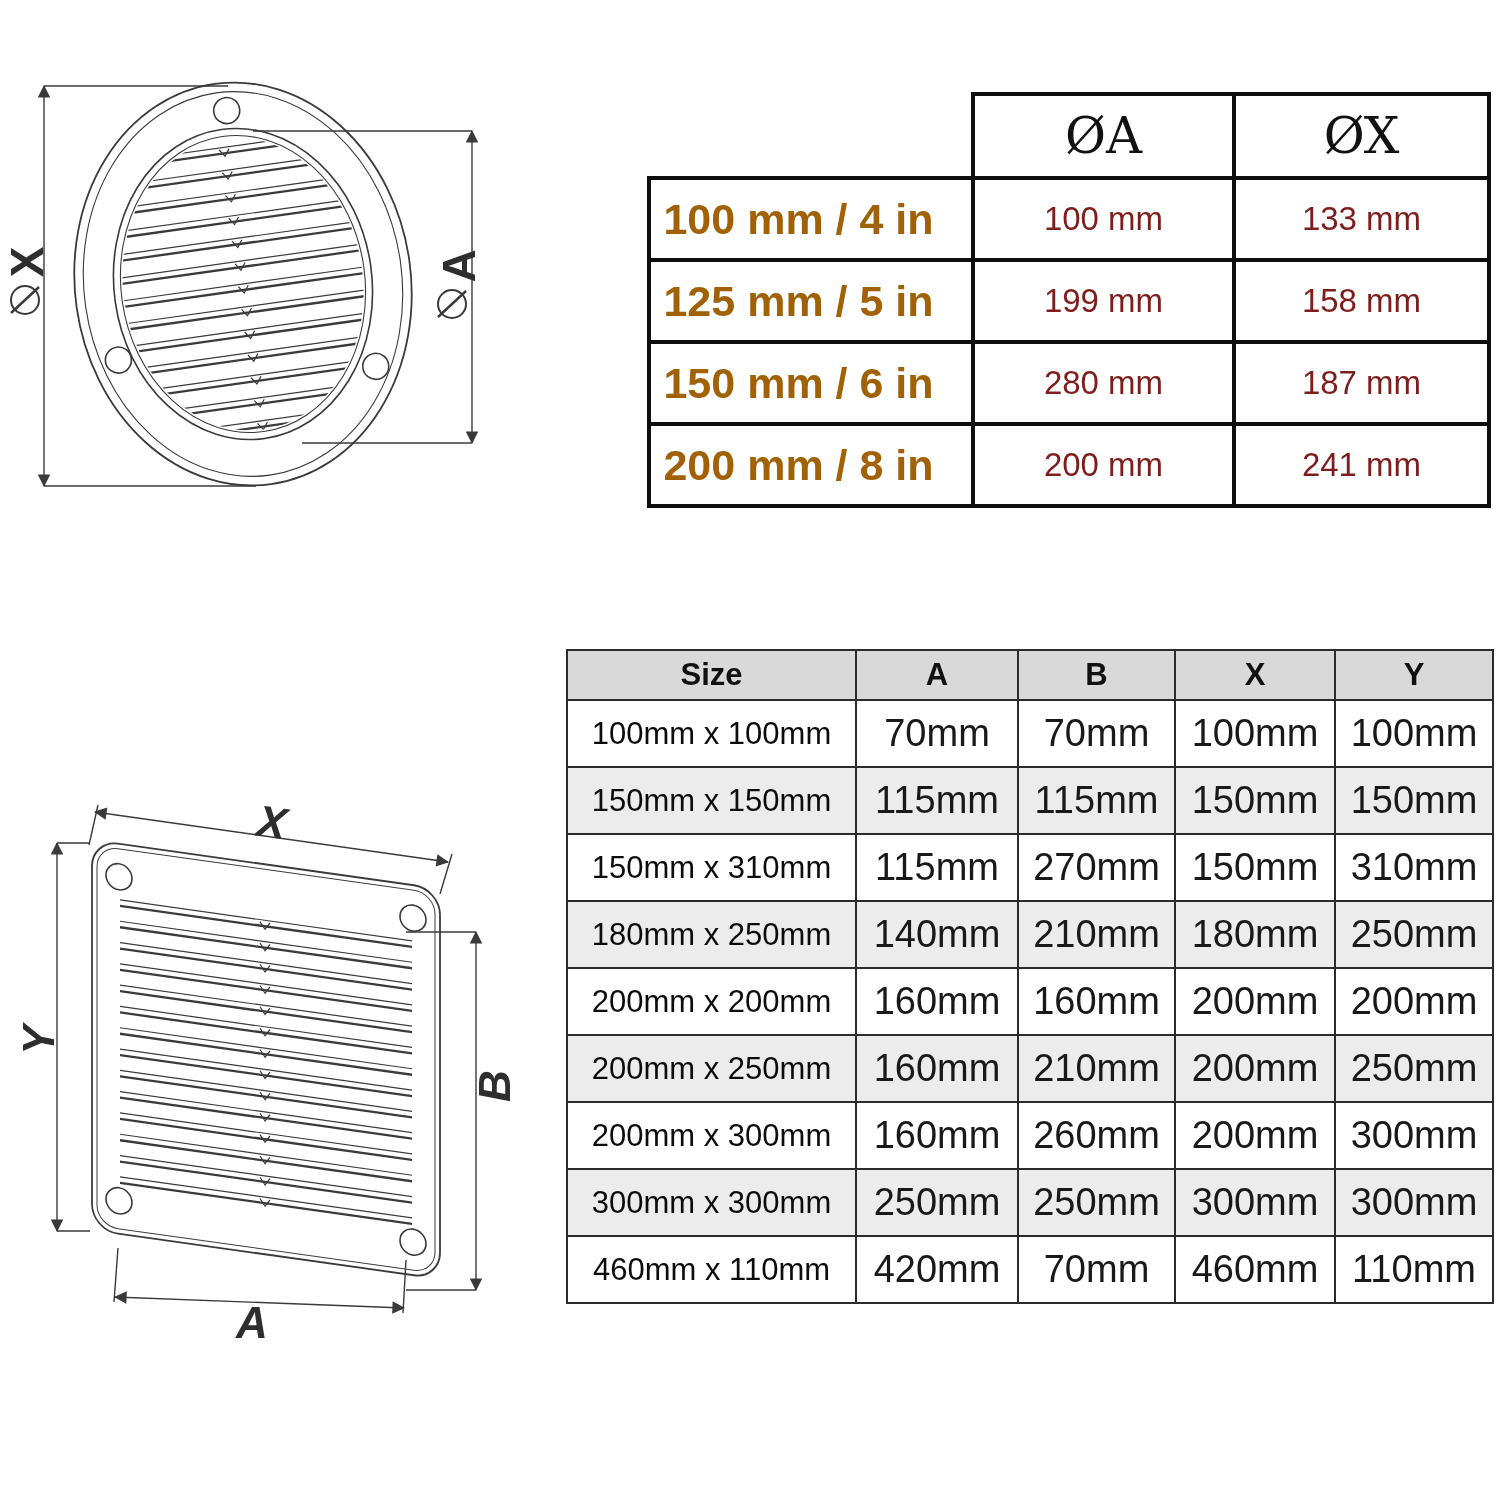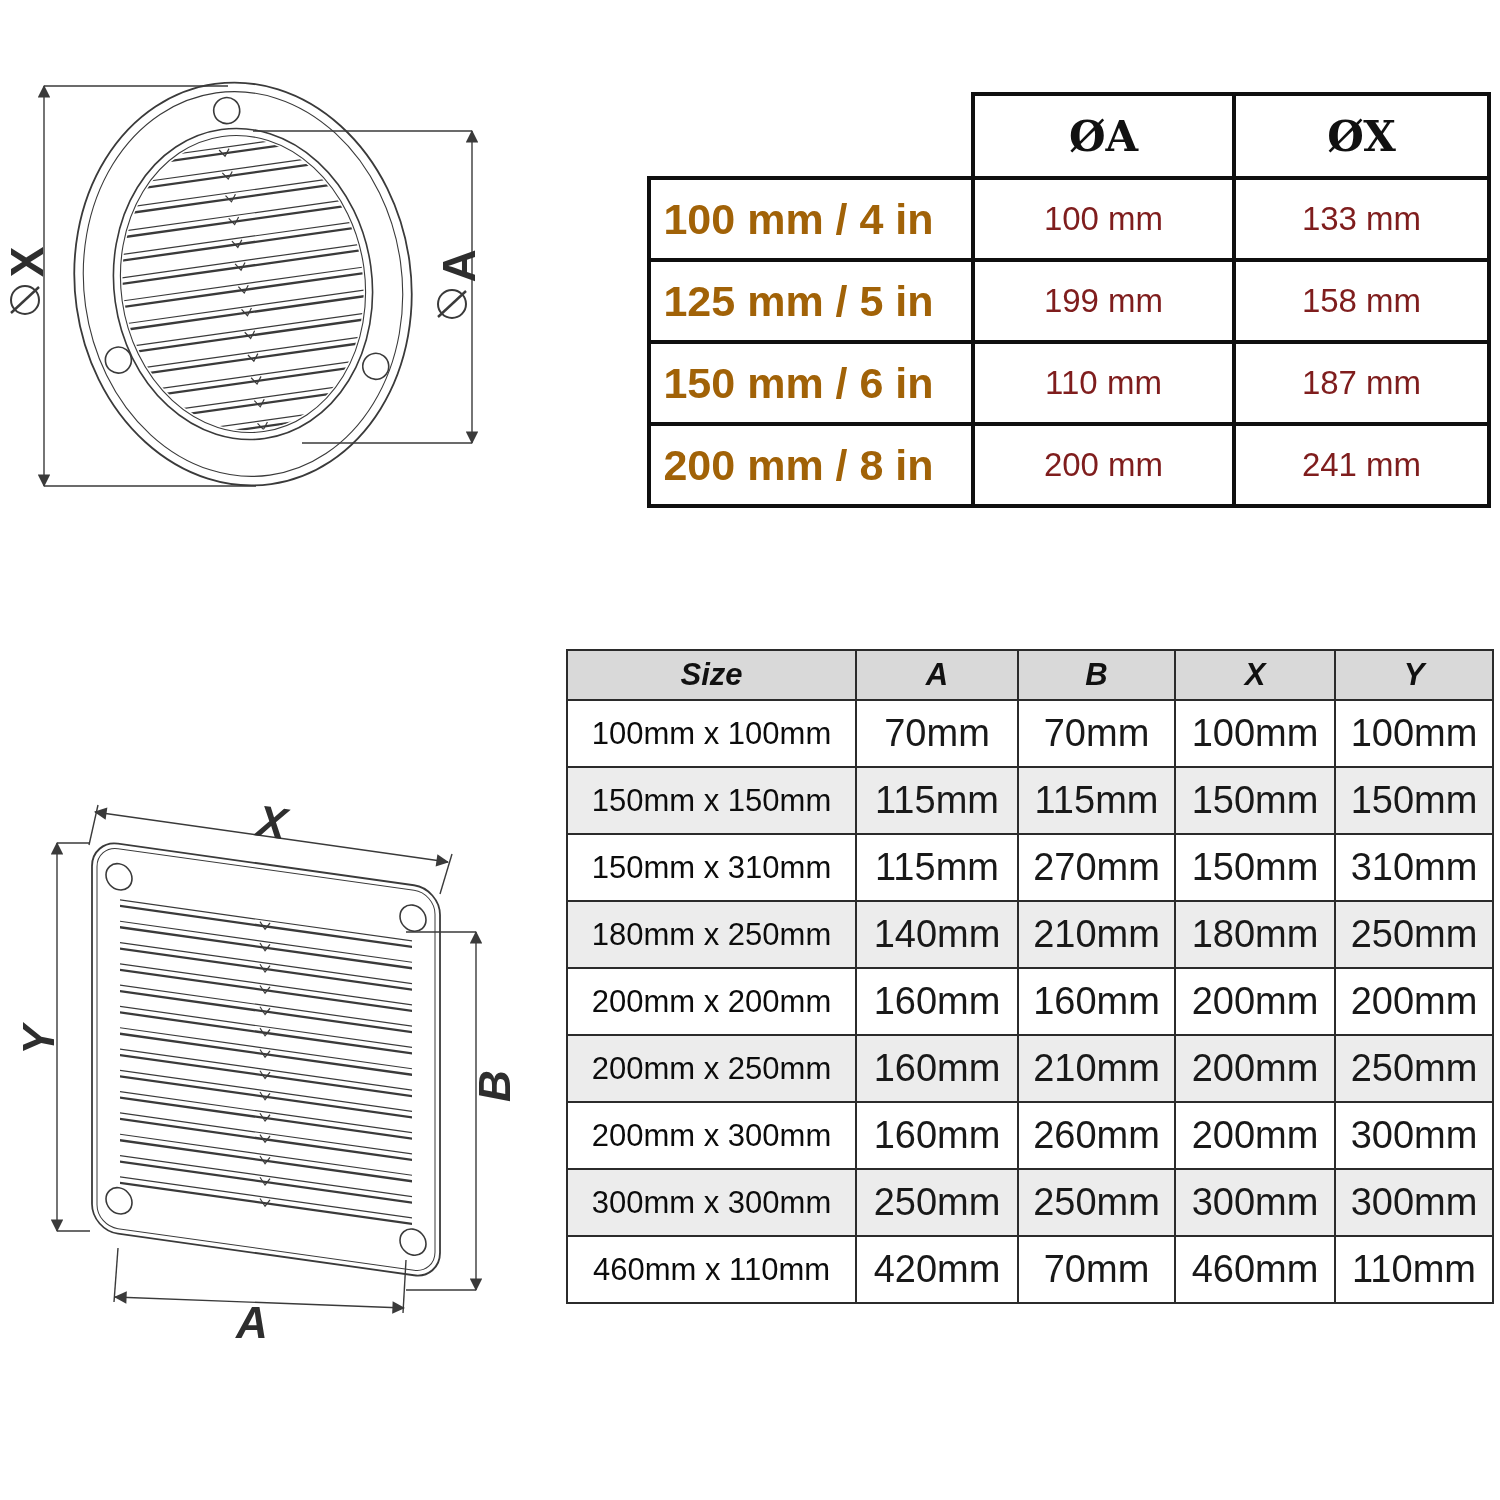--- a/index.html
+++ b/index.html
@@ -10,35 +10,35 @@
   }
   
   table{border-collapse:collapse;table-layout:fixed;position:absolute;}
   #round-table{left:647px;top:92px;width:840px;}
   #round-table th,#round-table td{
     border:4px solid #0f0f0f;text-align:center;vertical-align:middle;
     background:#fff;overflow:hidden;white-space:nowrap;
   }
   #round-table th{
     height:78px;font-family:"DejaVu Serif","Liberation Serif",serif;
-    font-weight:bold;font-size:42px;
+    font-weight:normal;font-size:50px;
   }
   #round-table th.blank{border:none;background:transparent;}
   #round-table td{height:76px;font-size:33px;color:#7f1d1d;}
   #round-table td.lbl{
     font-weight:bold;font-size:43px;color:#a16207;
     text-align:center;padding-right:26px;
   }
   
   #square-table{left:566px;top:649px;width:926px;}
   #square-table th,#square-table td{
     border:2px solid #2b2b2b;text-align:center;vertical-align:middle;
     overflow:hidden;white-space:nowrap;
   }
-  #square-table th{height:46px;font-size:31px;font-weight:bold;background:#d9d9d9;font-style:italic;}
+  #square-table th{height:46px;font-size:31px;font-weight:bold;background:#d9d9d9;}
   #square-table td{height:63px;font-size:38px;background:#fff;color:#191919;}
   #square-table td.lbl{font-weight:normal;font-size:31px;color:#0c0c0c;}
   #square-table tbody tr:nth-child(even) td{background:#ececec;}
   
   .diagram{position:absolute;}
   #round-diagram{left:0;top:0;}
   #square-diagram{left:0;top:770px;}
   svg text{fill:#2e2e2e;}
   .dimletter{font-size:46px;font-weight:600;}
   .dimletter-it{font-size:44px;font-weight:600;font-style:italic;}
@@ -236,21 +236,21 @@
           <td>100 mm</td>
           <td>133 mm</td>
         </tr>
         <tr>
           <td class="lbl">125 mm / 5 in</td>
           <td>199 mm</td>
           <td>158 mm</td>
         </tr>
         <tr>
           <td class="lbl">150 mm / 6 in</td>
-          <td>110 mm</td>
+          <td>280 mm</td>
           <td>187 mm</td>
         </tr>
         <tr>
           <td class="lbl">200 mm / 8 in</td>
           <td>200 mm</td>
           <td>241 mm</td>
         </tr>
       </tbody>
   </table>
 

